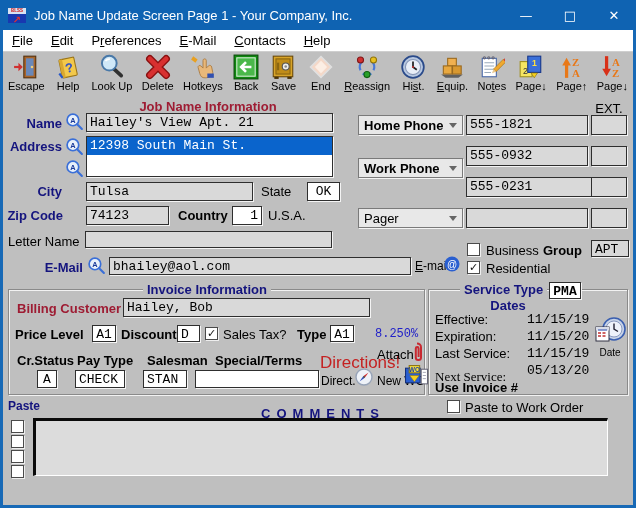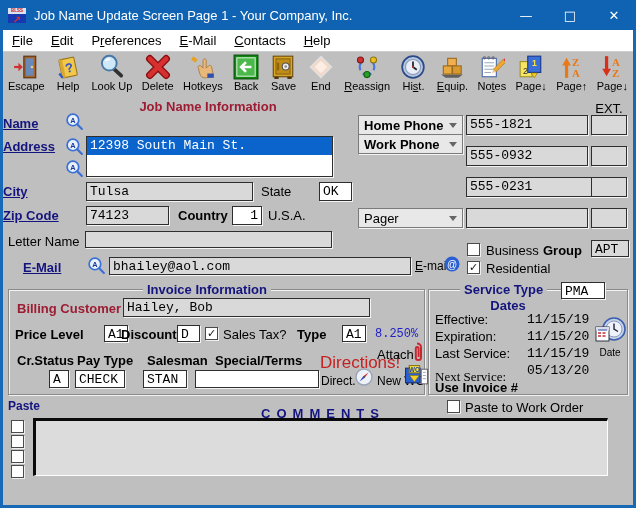--- a/index.html
+++ b/index.html
@@ -24,26 +24,26 @@
   .titem{display:flex;flex-direction:column;align-items:center;min-width:28px;}
   .ticon{height:27px;display:flex;align-items:flex-end;}
   .tlabel{font-size:11px;line-height:13px;color:#000;white-space:nowrap;}
   
   .form{position:relative;height:407px;background:var(--surface,#bfbfbf);font-size:13px;overflow:hidden;}
   .lbl{position:absolute;font-size:13px;line-height:15px;font-weight:bold;color:#000;white-space:nowrap;}
   .lbl.navy{color:var(--navy,#14147e);}
   .lbl.maroon{color:var(--maroon,#9e1c33);}
   .lbl.plain{font-weight:normal;}
   .lbl.red{color:var(--red,#c42222);font-weight:normal;}
-  .lbl.rt{text-align:left;text-decoration:underline;}
+  .lbl.rt{text-align:right;}
   .lbl.ctr{text-align:center;}
   .fld{position:absolute;background:var(--field_bg,#d9d9d9);border:1px solid #2e2e2e;box-shadow:1px 1px 0 #f4f4f4;
     font:13px/15px "Liberation Mono",monospace;color:#000;padding:1px 3px;white-space:pre;overflow:hidden;}
   .fld.white{background:#fff;}
-  .fld.ctr{text-align:left;margin-left:12px;}
+  .fld.ctr{text-align:center;}
   .fld.rt{text-align:right;}
   .addr{position:absolute;background:#fff;border:1px solid #2e2e2e;box-shadow:1px 1px 0 #f4f4f4;overflow:hidden;}
   .addr .sel{background:var(--highlight,#0a64cc);color:#fff;font:13px/18px "Liberation Mono",monospace;padding:0 3px;white-space:pre;}
   .cb{position:absolute;width:13px;height:13px;background:#fff;border:1px solid #4a4a4a;box-shadow:1px 1px 0 #eee;
     font:bold 11px/11px "DejaVu Sans",sans-serif;color:#111;display:flex;align-items:center;justify-content:center;}
   .dd{position:absolute;height:20px;background:#e8e8e8;border:1px solid #7a7a7a;box-shadow:1px 1px 0 #f4f4f4;
     display:flex;align-items:center;padding:0 5px;font-size:13px;color:#000;}
   .dd.bold{font-weight:bold;}
   .chev{margin-left:auto;width:0;height:0;border-left:4px solid transparent;border-right:4px solid transparent;border-top:5px solid #666;}
   .grp{position:absolute;border:1px solid #8a8a8a;box-shadow:inset 1px 1px 0 #f2f2f2,1px 1px 0 #f2f2f2;}
@@ -283,20 +283,21 @@
   <div class="form">
 
     <div class="lbl maroon ctr" style="left:80px;top:1px;width:250px;">Job Name Information</div>
 
     <div class="lbl navy rt" style="left:0;top:18px;width:59px;">Name</div>
     <span class="icobtn" style="left:62px;top:14px;"><svg width="19" height="19" viewBox="0 0 18 18">
           <circle cx="7.5" cy="7.5" r="5.5" fill="#e8f0fa" stroke="#3a6fd8" stroke-width="1.6"></circle>
           <text x="7.5" y="10.5" font-size="7" text-anchor="middle" fill="#1a3a9a" font-weight="bold" font-family="Liberation Sans">A</text>
           <path d="M11.5 11.5l4.5 4.5" stroke="#3a6fd8" stroke-width="2" stroke-linecap="round"></path>
         </svg></span>
+    <div class="fld" style="left:83px;top:15px;width:247px;height:19px;">Hailey's View Apt. 21</div>
 
     <div class="lbl navy rt" style="left:0;top:41px;width:59px;">Address</div>
     <span class="icobtn" style="left:62px;top:39px;"><svg width="19" height="19" viewBox="0 0 18 18">
           <circle cx="7.5" cy="7.5" r="5.5" fill="#e8f0fa" stroke="#3a6fd8" stroke-width="1.6"></circle>
           <text x="7.5" y="10.5" font-size="7" text-anchor="middle" fill="#1a3a9a" font-weight="bold" font-family="Liberation Sans">A</text>
           <path d="M11.5 11.5l4.5 4.5" stroke="#3a6fd8" stroke-width="2" stroke-linecap="round"></path>
         </svg></span>
     <span class="icobtn" style="left:62px;top:61px;"><svg width="19" height="19" viewBox="0 0 18 18">
           <circle cx="7.5" cy="7.5" r="5.5" fill="#e8f0fa" stroke="#3a6fd8" stroke-width="1.6"></circle>
           <text x="7.5" y="10.5" font-size="7" text-anchor="middle" fill="#1a3a9a" font-weight="bold" font-family="Liberation Sans">A</text>
@@ -335,21 +336,21 @@
 
     <div class="lbl plain ctr" style="left:588px;top:3px;width:36px;">EXT.</div>
 
     <div class="dd bold" style="left:355px;top:17px;width:105px;">
         <span>Home Phone</span>
         <span class="chev"></span>
       </div>
     <div class="fld" style="left:463px;top:17px;width:122px;height:20px;">555-1821</div>
     <div class="fld" style="left:588px;top:17px;width:36px;height:20px;"></div>
 
-    <div class="dd bold" style="left:355px;top:36px;width:105px;">
+    <div class="dd bold" style="left:355px;top:60px;width:105px;">
         <span>Work Phone</span>
         <span class="chev"></span>
       </div>
     <div class="fld" style="left:463px;top:48px;width:122px;height:20px;">555-0932</div>
     <div class="fld" style="left:588px;top:48px;width:36px;height:20px;"></div>
 
     <div class="fld" style="left:463px;top:79px;width:148px;height:20px;">555-0231</div>
     <div class="fld" style="left:588px;top:79px;width:36px;height:20px;"></div>
 
     <div class="dd" style="left:355px;top:110px;width:105px;">
@@ -408,21 +409,21 @@
           <rect x="0.5" y="3" width="14" height="14" fill="#2a5fd0" stroke="#14307a"></rect>
           <rect x="4" y="0.5" width="10" height="7" fill="#f5e040" stroke="#8a7410"></rect>
           <text x="9" y="6.5" font-size="6" font-weight="bold" fill="#2040a0" text-anchor="middle" font-family="Liberation Sans">WO</text>
           <path d="M4.5 10h9l-4.5 6z" fill="#f5d020" stroke="#8a7410" stroke-width=".5"></path>
           <rect x="15.5" y="4" width="6" height="14" fill="#fff" stroke="#667"></rect>
           <path d="M17 7h3M17 10h3M17 13h3" stroke="#99a" stroke-width=".8"></path>
         </svg></span>
 
     <div class="grp" style="left:425px;top:191px;width:200px;height:106px;"></div>
     <div class="grp-title" style="left:457px;top:184px;">Service Type</div>
-    <div class="fld white ctr" style="left:546px;top:184px;width:44px;height:17px;">PMA</div>
+    <div class="fld white ctr" style="left:546px;top:184px;width:32px;height:17px;font-weight:bold;">PMA</div>
     <div class="lbl navy ctr" style="left:445px;top:200px;width:120px;">Dates</div>
 
     <div class="lbl plain" style="left:432px;top:214px;">Effective:</div>
     <div class="svc-val" style="left:524px;top:214px;">11/15/19</div>
     <div class="lbl plain" style="left:432px;top:231px;">Expiration:</div>
     <div class="svc-val" style="left:524px;top:231px;">11/15/20</div>
     <div class="lbl plain" style="left:432px;top:248px;">Last Service:</div>
     <div class="svc-val" style="left:524px;top:248px;">11/15/19</div>
     <div class="lbl plain" style="left:432px;top:271px;font-family:Liberation Serif, serif;">Next Service:</div>
     <div class="svc-val" style="left:524px;top:265px;">05/13/20</div>

